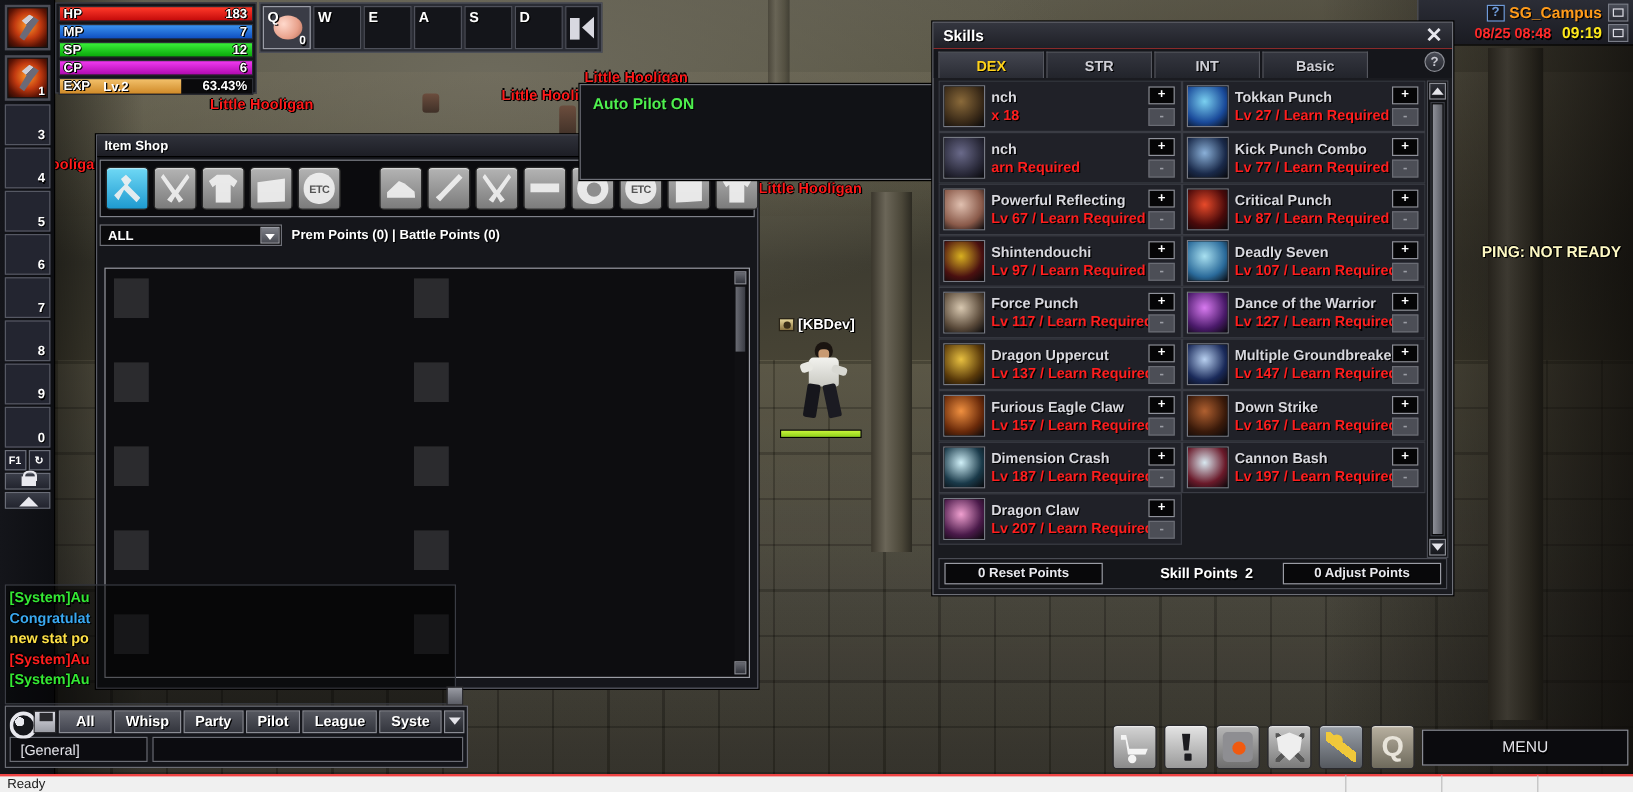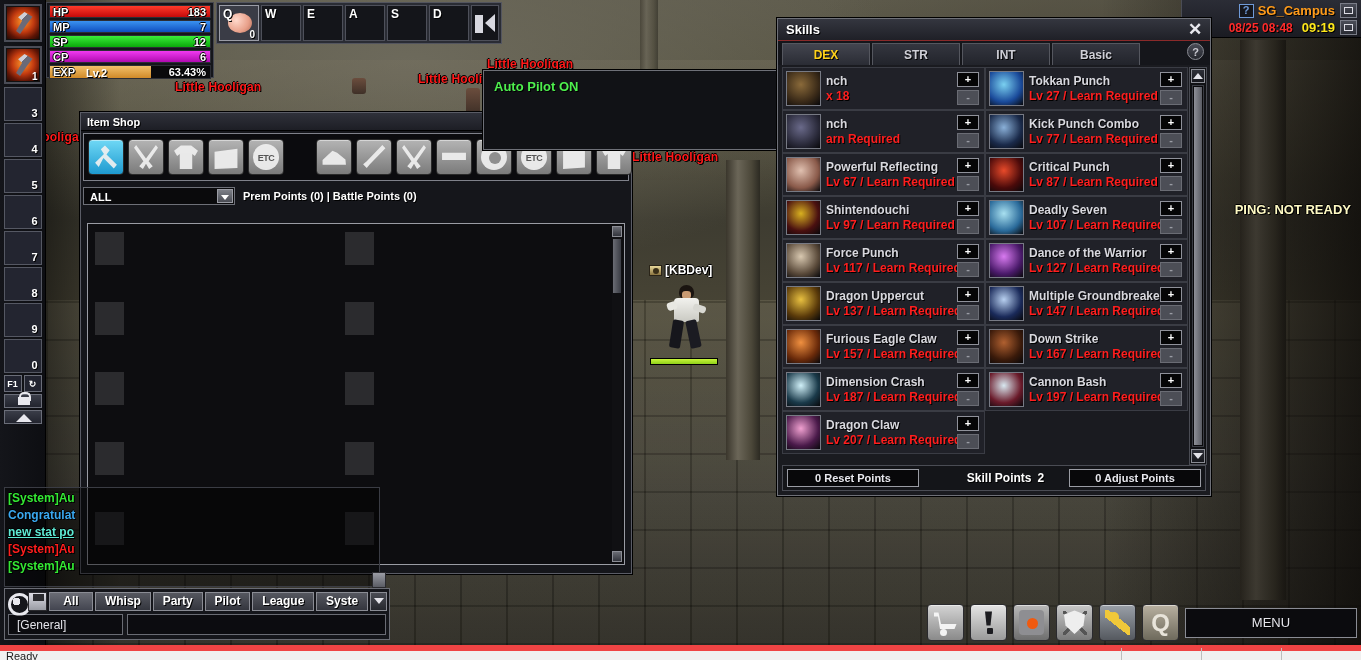--- a/index.html
+++ b/index.html
@@ -504,21 +504,21 @@
   }
   #menubtn{
     width:172px;height:30px;background:#0b0b0e;border:1px solid #8a8c94;
     color:#e4e4ea;font-size:13px;font-weight:normal;display:flex;align-items:center;justify-content:center;
     text-shadow:1px 1px 0 #000;flex:0 0 auto;
   }
 
   
   #statusbar{
     position:absolute;left:0;bottom:0;width:1361px;height:15px;
-    background:#f0f0f0;border-top:6px solid #ef4444;
+    background:#f0f0f0;border-top:2px solid #ef4444;
     display:flex;align-items:center;
   }
   #statusbar .ready{font-size:11px;color:#1a1a1a;padding-left:6px;}
   #statusbar .pane{
     margin-left:auto;display:flex;gap:0;
   }
   #statusbar .pane div{
     width:80px;height:15px;border-left:1px solid #bdbdbd;
   }
 </style>
@@ -1004,21 +1004,21 @@
       <div class="sp">
         <span>Skill Points</span><b>2</b>
       </div>
       <div class="fbtn right">0 Adjust Points</div>
     </div>
   </div>
 
   <div id="chatlog">
       <div style="color: rgb(52, 232, 52);">[System]Au</div>
       <div style="color: rgb(58, 168, 240);">Congratulat</div>
-      <div style="color: #5eead4; text-decoration: underline;"> new stat po</div>
+      <div style="color: #fde047;"> new stat po</div>
       <div style="color: rgb(255, 30, 30);">[System]Au</div>
       <div style="color: rgb(52, 232, 52);">[System]Au</div>
     </div>
 
   <div id="chat-updown"></div>
 
   <div id="chatbox">
     <div class="tabs">
       <div class="cico gear"></div>
       <div class="cico save"></div>

